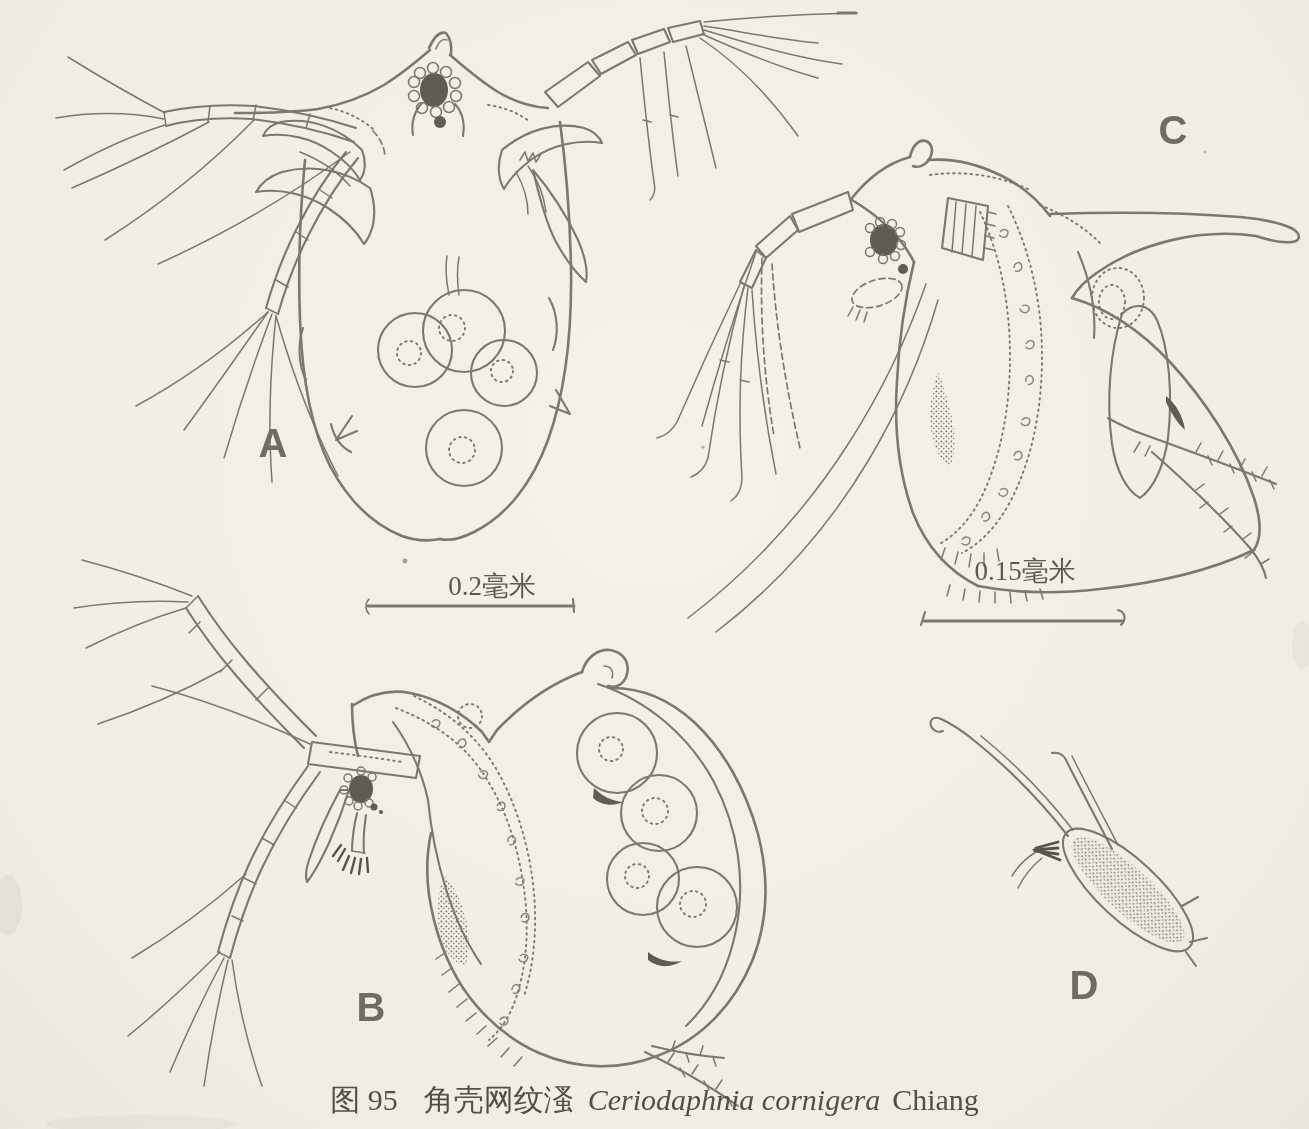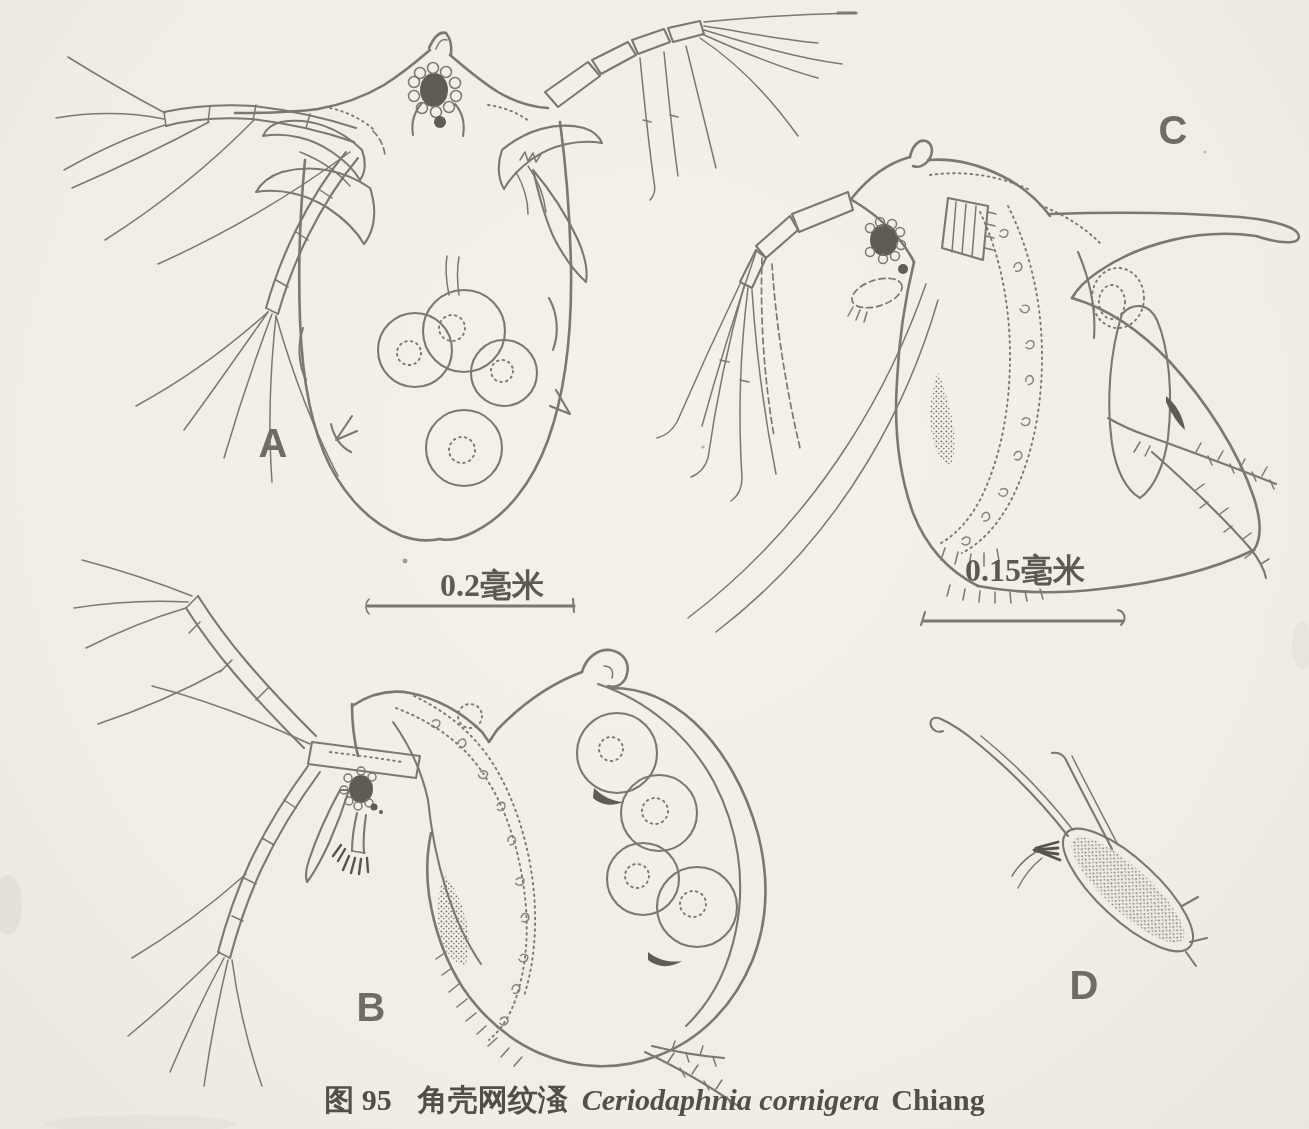--- a/index.html
+++ b/index.html
@@ -18,25 +18,25 @@
   svg .dk{fill:#5e5c55;stroke:none;}
   svg .fs{fill:url(#stip);stroke:none;}
   svg .thick{stroke-width:3.2;}
   .plabel{
     position:absolute;transform:translate(-50%,-50%);
     font-family:"Liberation Sans","DejaVu Sans",sans-serif;
     font-weight:bold;font-size:40px;color:#6e6c64;letter-spacing:0;
   }
   .scale-text{
     position:absolute;transform:translate(-50%,-50%);
-    font-size:32px;color:#5b5951;white-space:nowrap;font-weight:bold;
+    font-size:27px;color:#5b5951;white-space:nowrap;
   }
   .caption{
     position:absolute;left:0;top:1080px;width:1309px;text-align:center;
-    font-size:30px;color:#514f48;white-space:nowrap;font-weight:bold;
+    font-size:30px;color:#514f48;white-space:nowrap;
   }
   .caption .fignum{margin-right:26px;}
   .caption .cname{margin-right:14px;}
   .caption .lname{font-style:italic;margin-right:12px;}
 </style>
 </head>
 <body>
 
 <div class="page">
 

